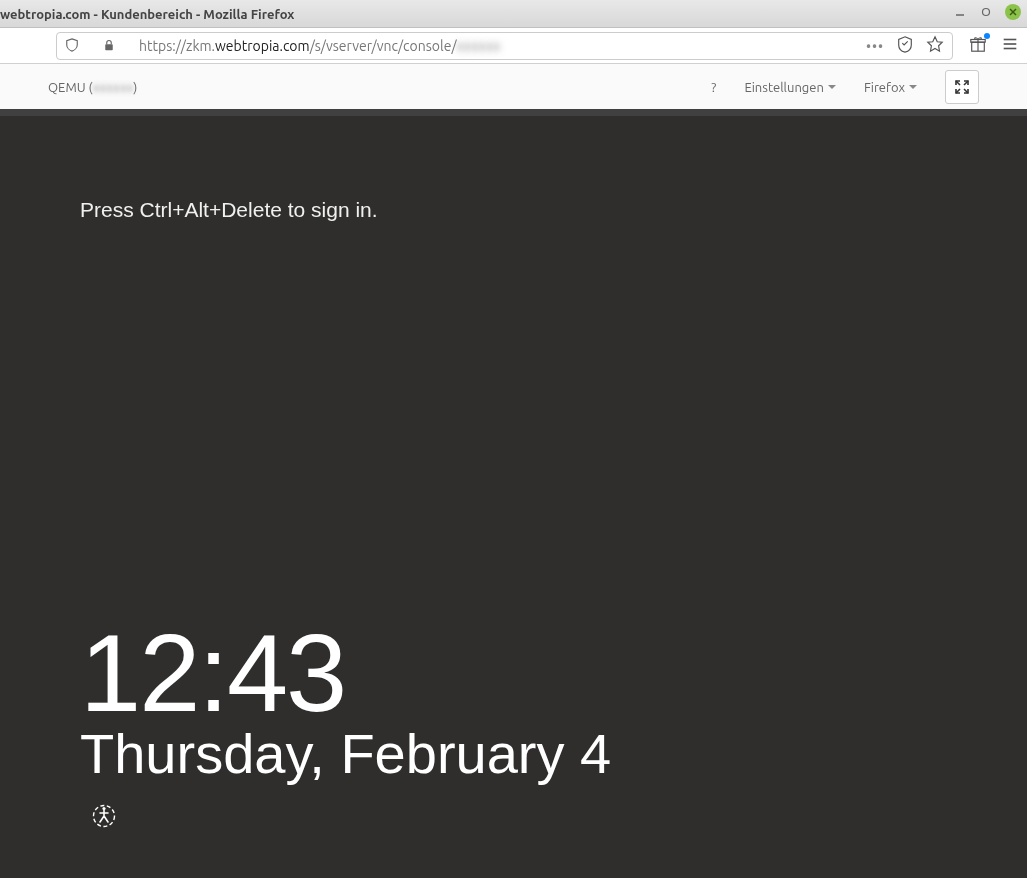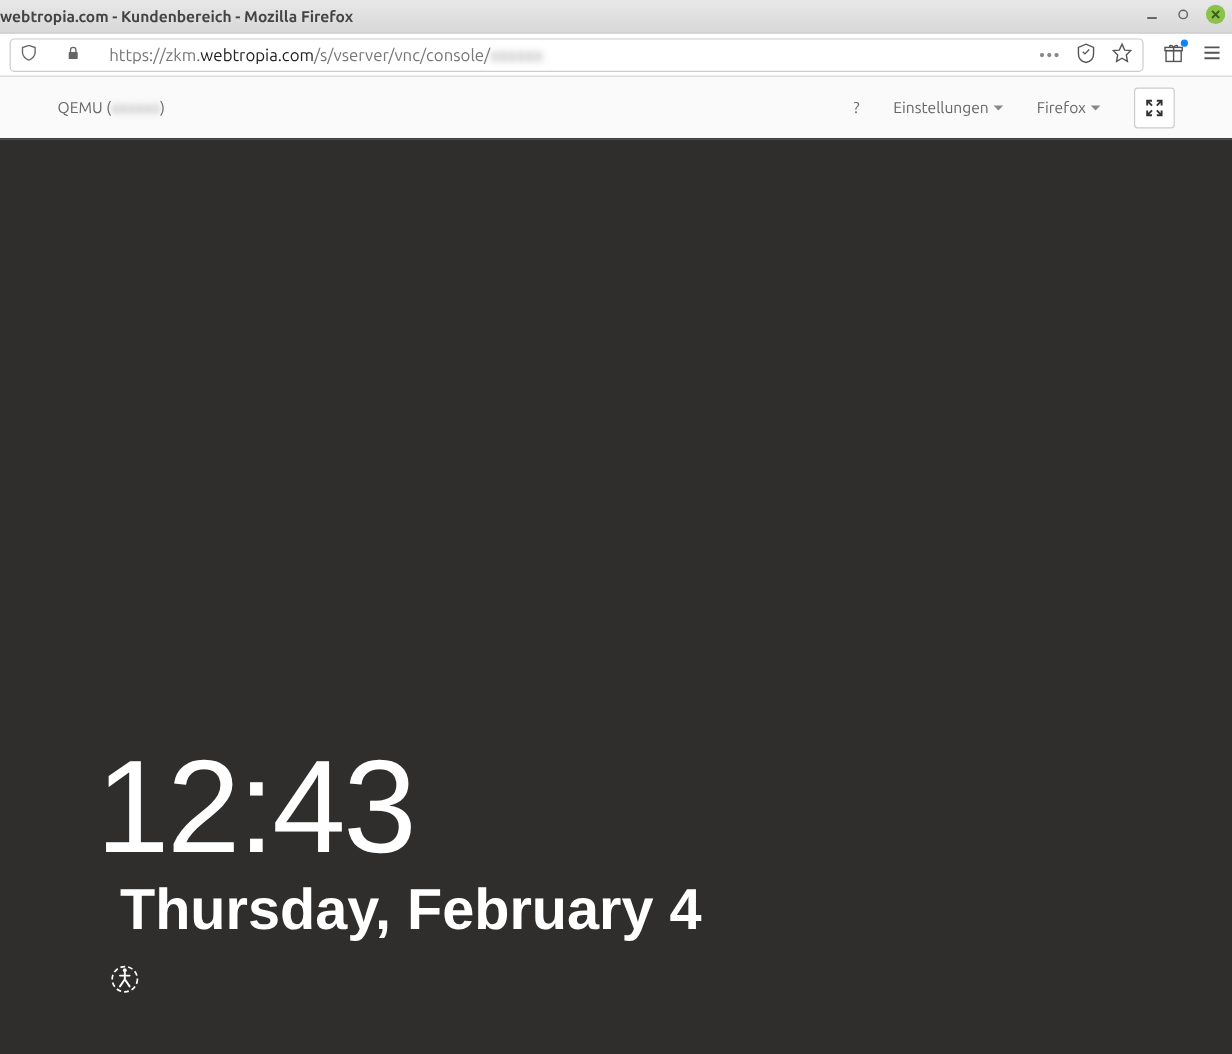--- a/index.html
+++ b/index.html
@@ -66,20 +66,21 @@
     .urlbar {
       display: flex;
       align-items: center;
       flex: 1;
       height: 28px;
       border: 1px solid #ccc;
       border-radius: 4px;
       padding: 0 8px;
       gap: 24px;
       background: #fff;
+      margin-left: 48px;
     }
     .urlbar .shield-icon, .urlbar .lock-icon {
       color: #666;
       font-size: 13px;
       flex-shrink: 0;
     }
     .url-text {
       font-size: 14px;
       color: #777;
       white-space: nowrap;
@@ -110,21 +111,21 @@
       top: -2px; right: -3px;
       width: 6px; height: 6px;
       background: #0a84ff;
       border-radius: 50%;
     }
 
     
     .novnc-bar {
       height: 52px;
       background: #fafafa;
-      border-bottom: 1px solid #404040;
+      border-bottom: 7px solid #404040;
       display: flex;
       align-items: center;
       padding: 0 48px 0 48px;
     }
     .novnc-title {
       font-size: 13px;
       color: #666;
     }
     .novnc-title .blur {
       color: transparent;
@@ -187,24 +188,24 @@
       left: 80px;
       bottom: 150px;
       font-size: 110px;
       font-weight: 400;
       line-height: 1;
       color: #fff;
       letter-spacing: -2px;
     }
     .date {
       position: absolute;
-      left: 100px;
+      left: 80px;
       bottom: 92px;
-      font-size: 48px;
-      font-weight: 700;
+      font-size: 56px;
+      font-weight: 400;
       color: #fff;
     }
     .ease-icon {
       position: absolute;
       left: 92px;
       bottom: 50px;
       width: 24px;
       height: 24px;
     }
     .ease-icon svg { width: 24px; height: 24px; }
@@ -307,20 +308,21 @@
           <line x1="2" y1="2" x2="6" y2="6" stroke="#333" stroke-width="1.6"></line>
           <line x1="14" y1="2" x2="10" y2="6" stroke="#333" stroke-width="1.6"></line>
           <line x1="14" y1="14" x2="10" y2="10" stroke="#333" stroke-width="1.6"></line>
           <line x1="2" y1="14" x2="6" y2="10" stroke="#333" stroke-width="1.6"></line>
         </svg>
     </div>
   </div>
 </div>
 
 <div class="vnc-viewport">
+  <div class="signin-hint">Press Ctrl+Alt+Delete to sign in.</div>
   <div class="clock">12:43</div>
   <div class="date">Thursday, February 4</div>
   <div class="ease-icon">
     <svg viewBox="0 0 24 24">
       <circle cx="12" cy="12" r="10.5" fill="none" stroke="#fff" stroke-width="1.4" stroke-dasharray="4 2.5"></circle>
       <path d="M12 6 L12 12 M12 12 L8 18 M12 12 L16 18 M8 9 L16 9" stroke="#fff" stroke-width="1.6" fill="none" stroke-linecap="round"></path>
       <circle cx="12" cy="4.5" r="1.6" fill="#fff"></circle>
     </svg>
   </div>
 </div>

